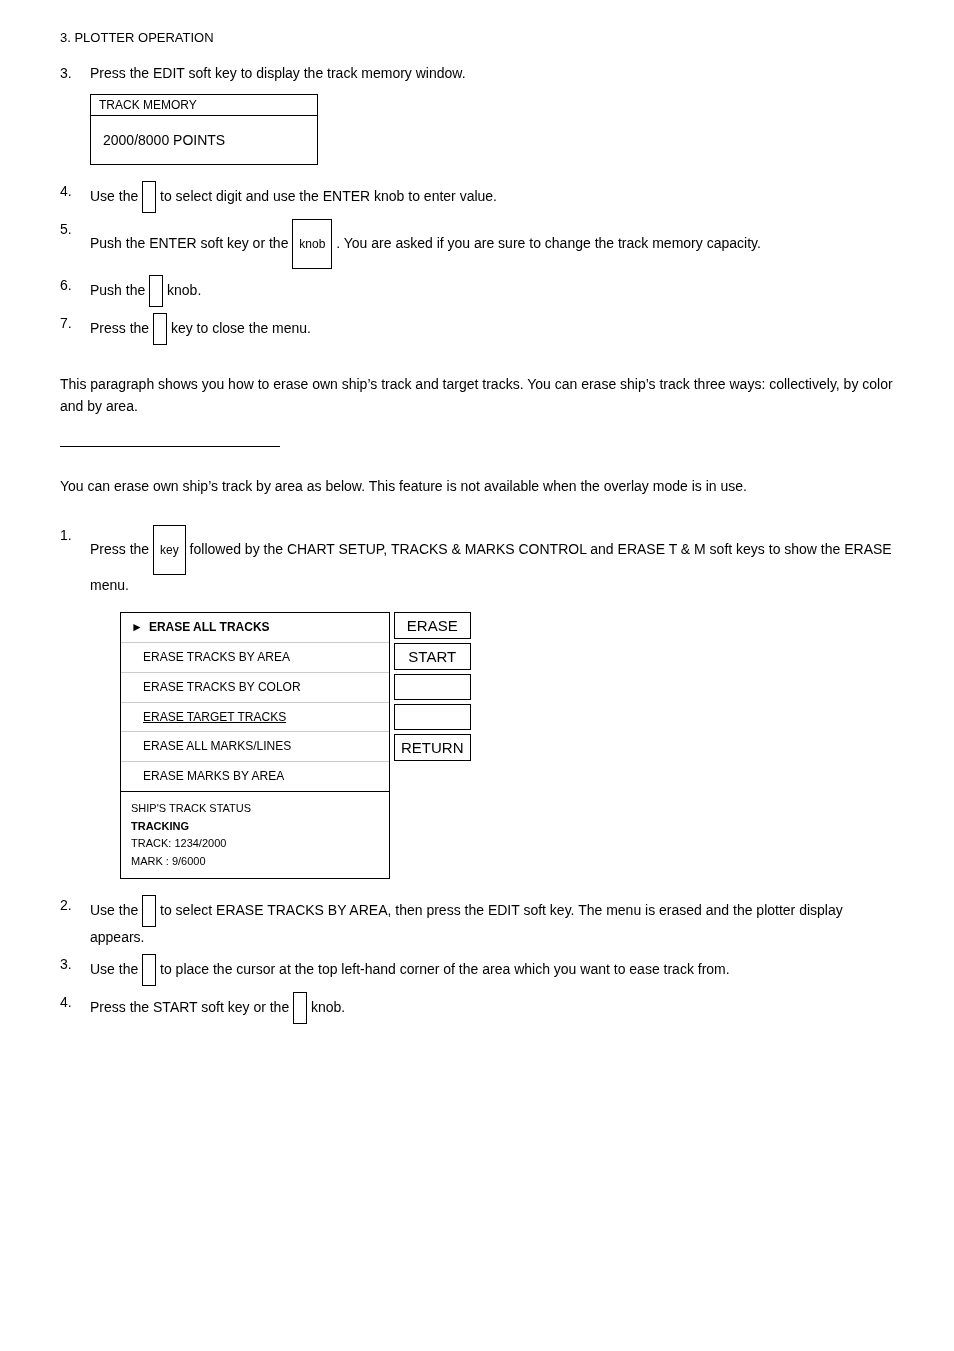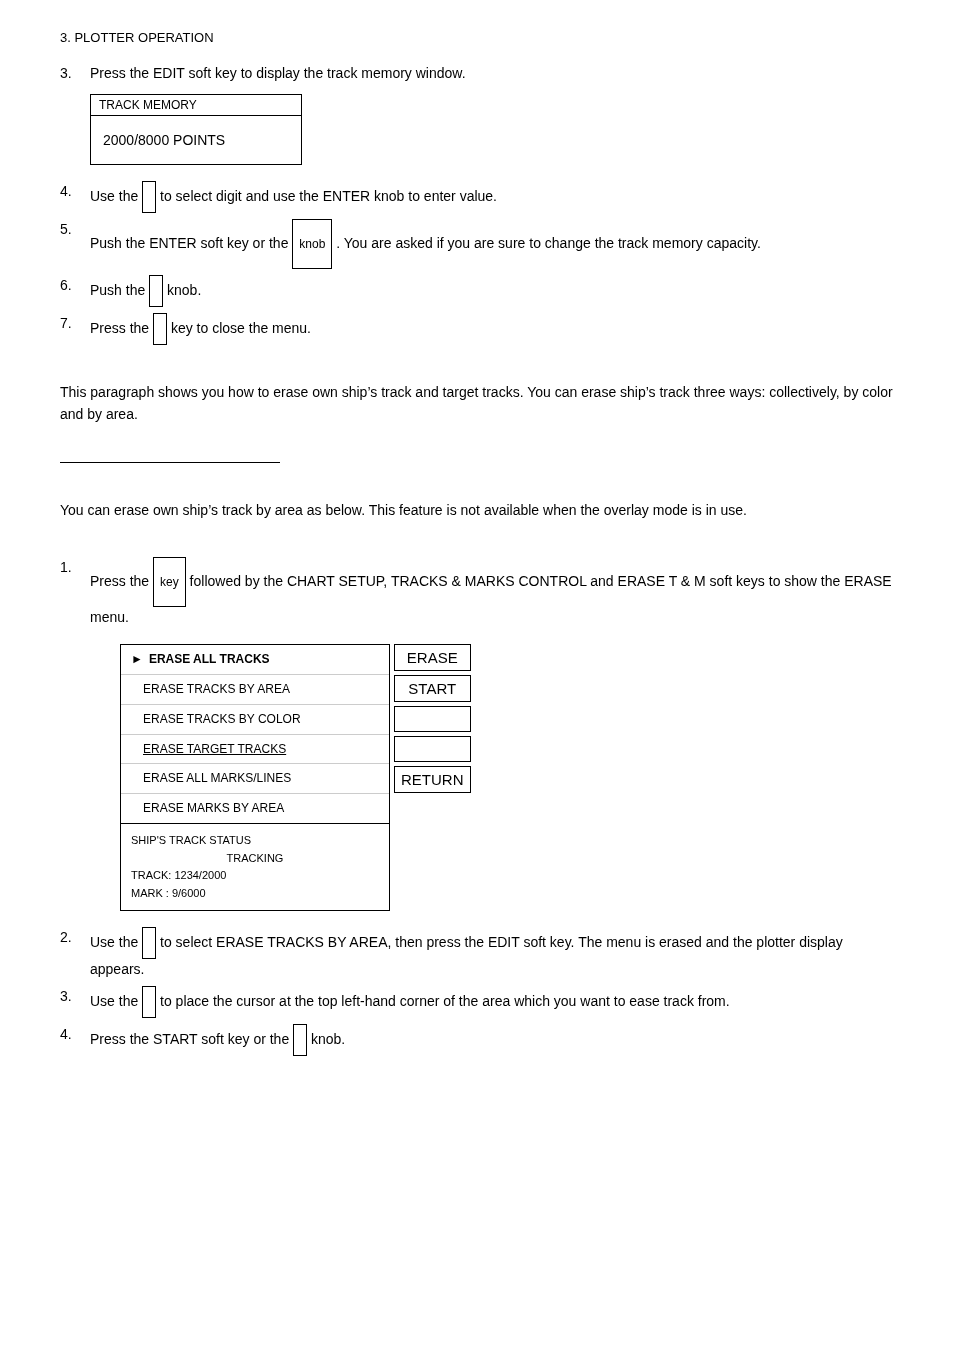--- a/index.html
+++ b/index.html
@@ -22,34 +22,34 @@
       line-height: 1.5;
     }
     .step-num {
       min-width: 30px;
     }
     .step-content {
       flex: 1;
     }
     .track-memory-box {
       border: 1px solid #000;
-      width: 212px;
+      width: 228px;
       margin: 10px 0 7px 30px;
     }
     .track-memory-title {
       border-bottom: 1px solid #000;
       padding: 3px 8px;
       font-size: 12px;
     }
     .track-memory-body {
       padding: 16px 12px;
       font-size: 14px;
     }
     .paragraph-block {
-      margin: 36px 0;
+      margin: 28px 0;
       line-height: 1.6;
     }
     .divider-line {
       border: none;
       border-top: 1px solid #000;
       width: 220px;
       margin: 18px 0 12px 0;
     }
     .erase-menu-main {
       border: 1px solid #000;
@@ -73,22 +73,21 @@
       margin-right: 6px;
       font-size: 12px;
     }
     .erase-menu-status {
       border-top: 1px solid #000;
       padding: 8px 10px;
       font-size: 11px;
       line-height: 1.6;
     }
     .status-tracking {
-      font-weight: normal;
-      text-align: center;
+      font-weight: bold;
     }
     .erase-menu-sidebar {
       display: flex;
       flex-direction: column;
       margin-left: 4px;
       gap: 4px;
     }
     .sidebar-btn {
       border: 1px solid #000;
       padding: 4px 6px;

